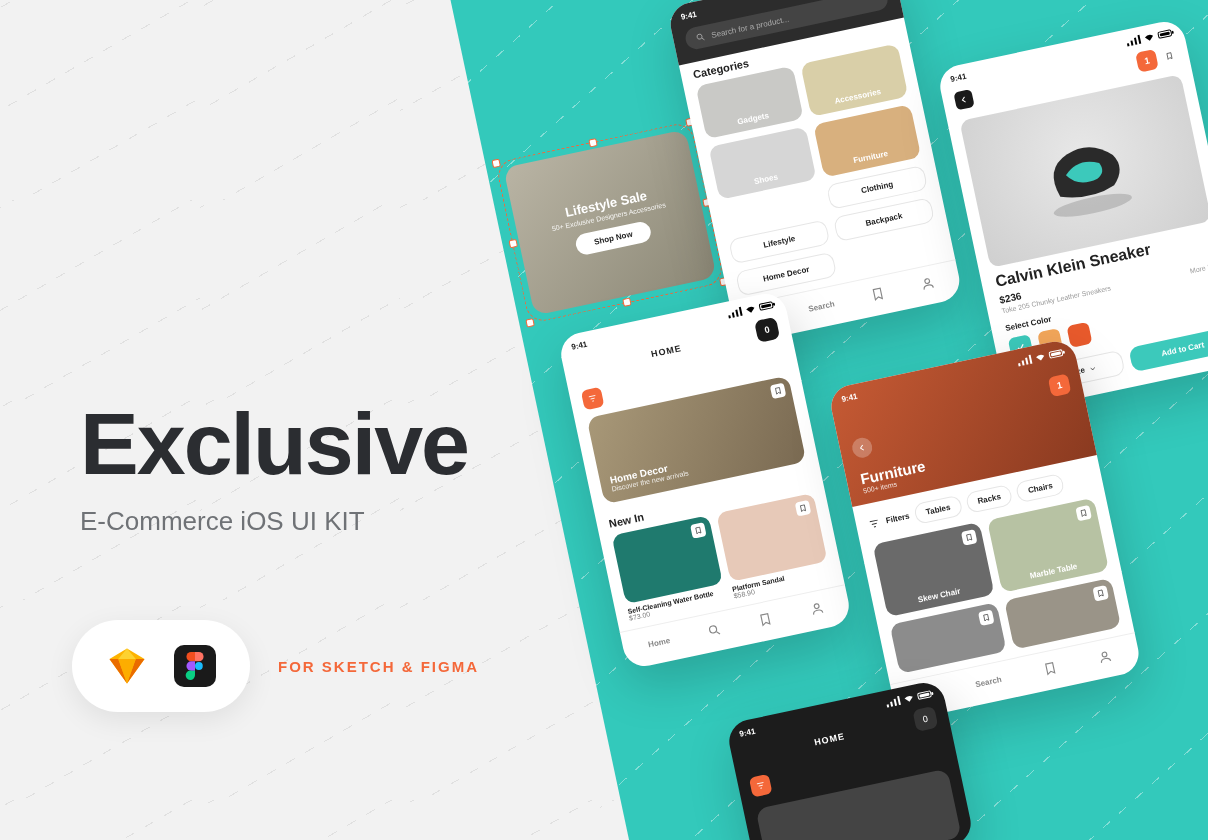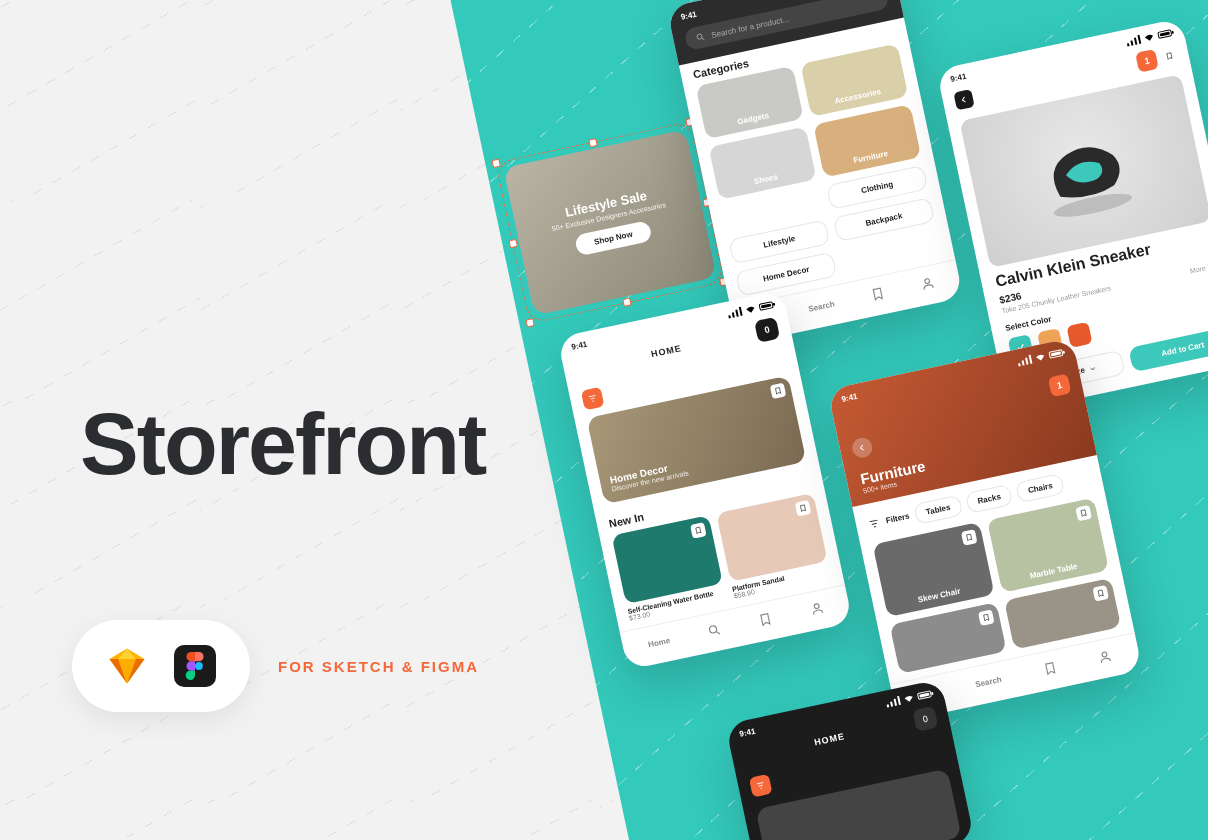--- a/index.html
+++ b/index.html
@@ -150,21 +150,22 @@
 </style>
 </head>
 <body>
 
 <div class="dashes"></div>
 <div class="teal">
   <div class="teal-dashes"></div>
 </div>
 
 <div class="hero">
-  <h1>Storefront</h1>
+  <h1>Exclusive</h1>
+  <p>E-Commerce iOS UI KIT</p>
 </div>
 
 <div class="badge-row">
   <div class="pill">
     <span class="icon-sketch">
       <svg viewBox="0 0 48 48">
           <polygon points="24,4 44,16 24,44 4,16" fill="#fdb300"></polygon>
           <polygon points="24,4 34,16 14,16" fill="#fdd231"></polygon>
           <polygon points="4,16 14,16 24,44" fill="#ea6c00"></polygon>
           <polygon points="44,16 34,16 24,44" fill="#ea6c00"></polygon>

